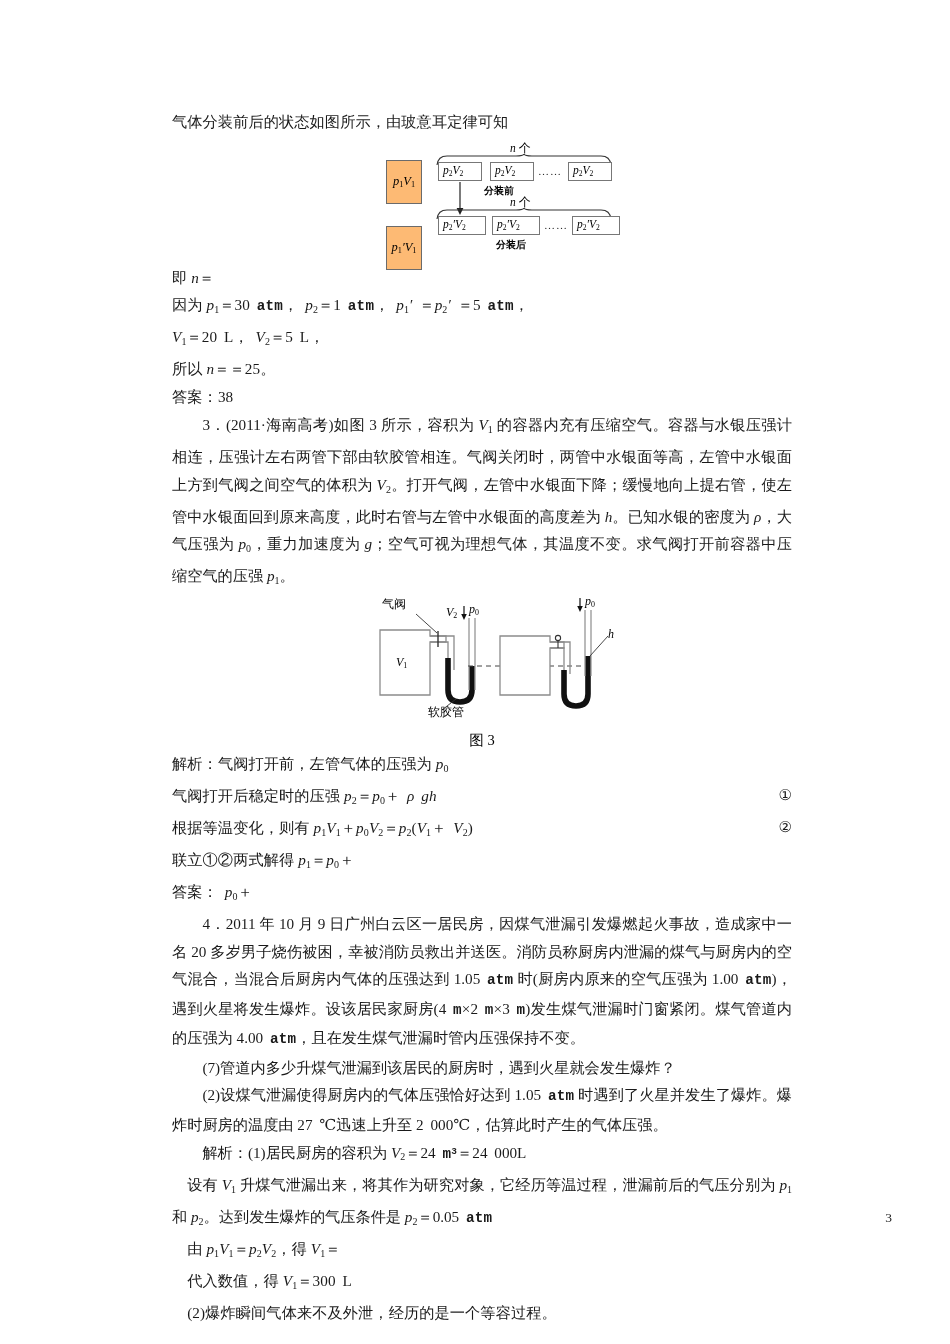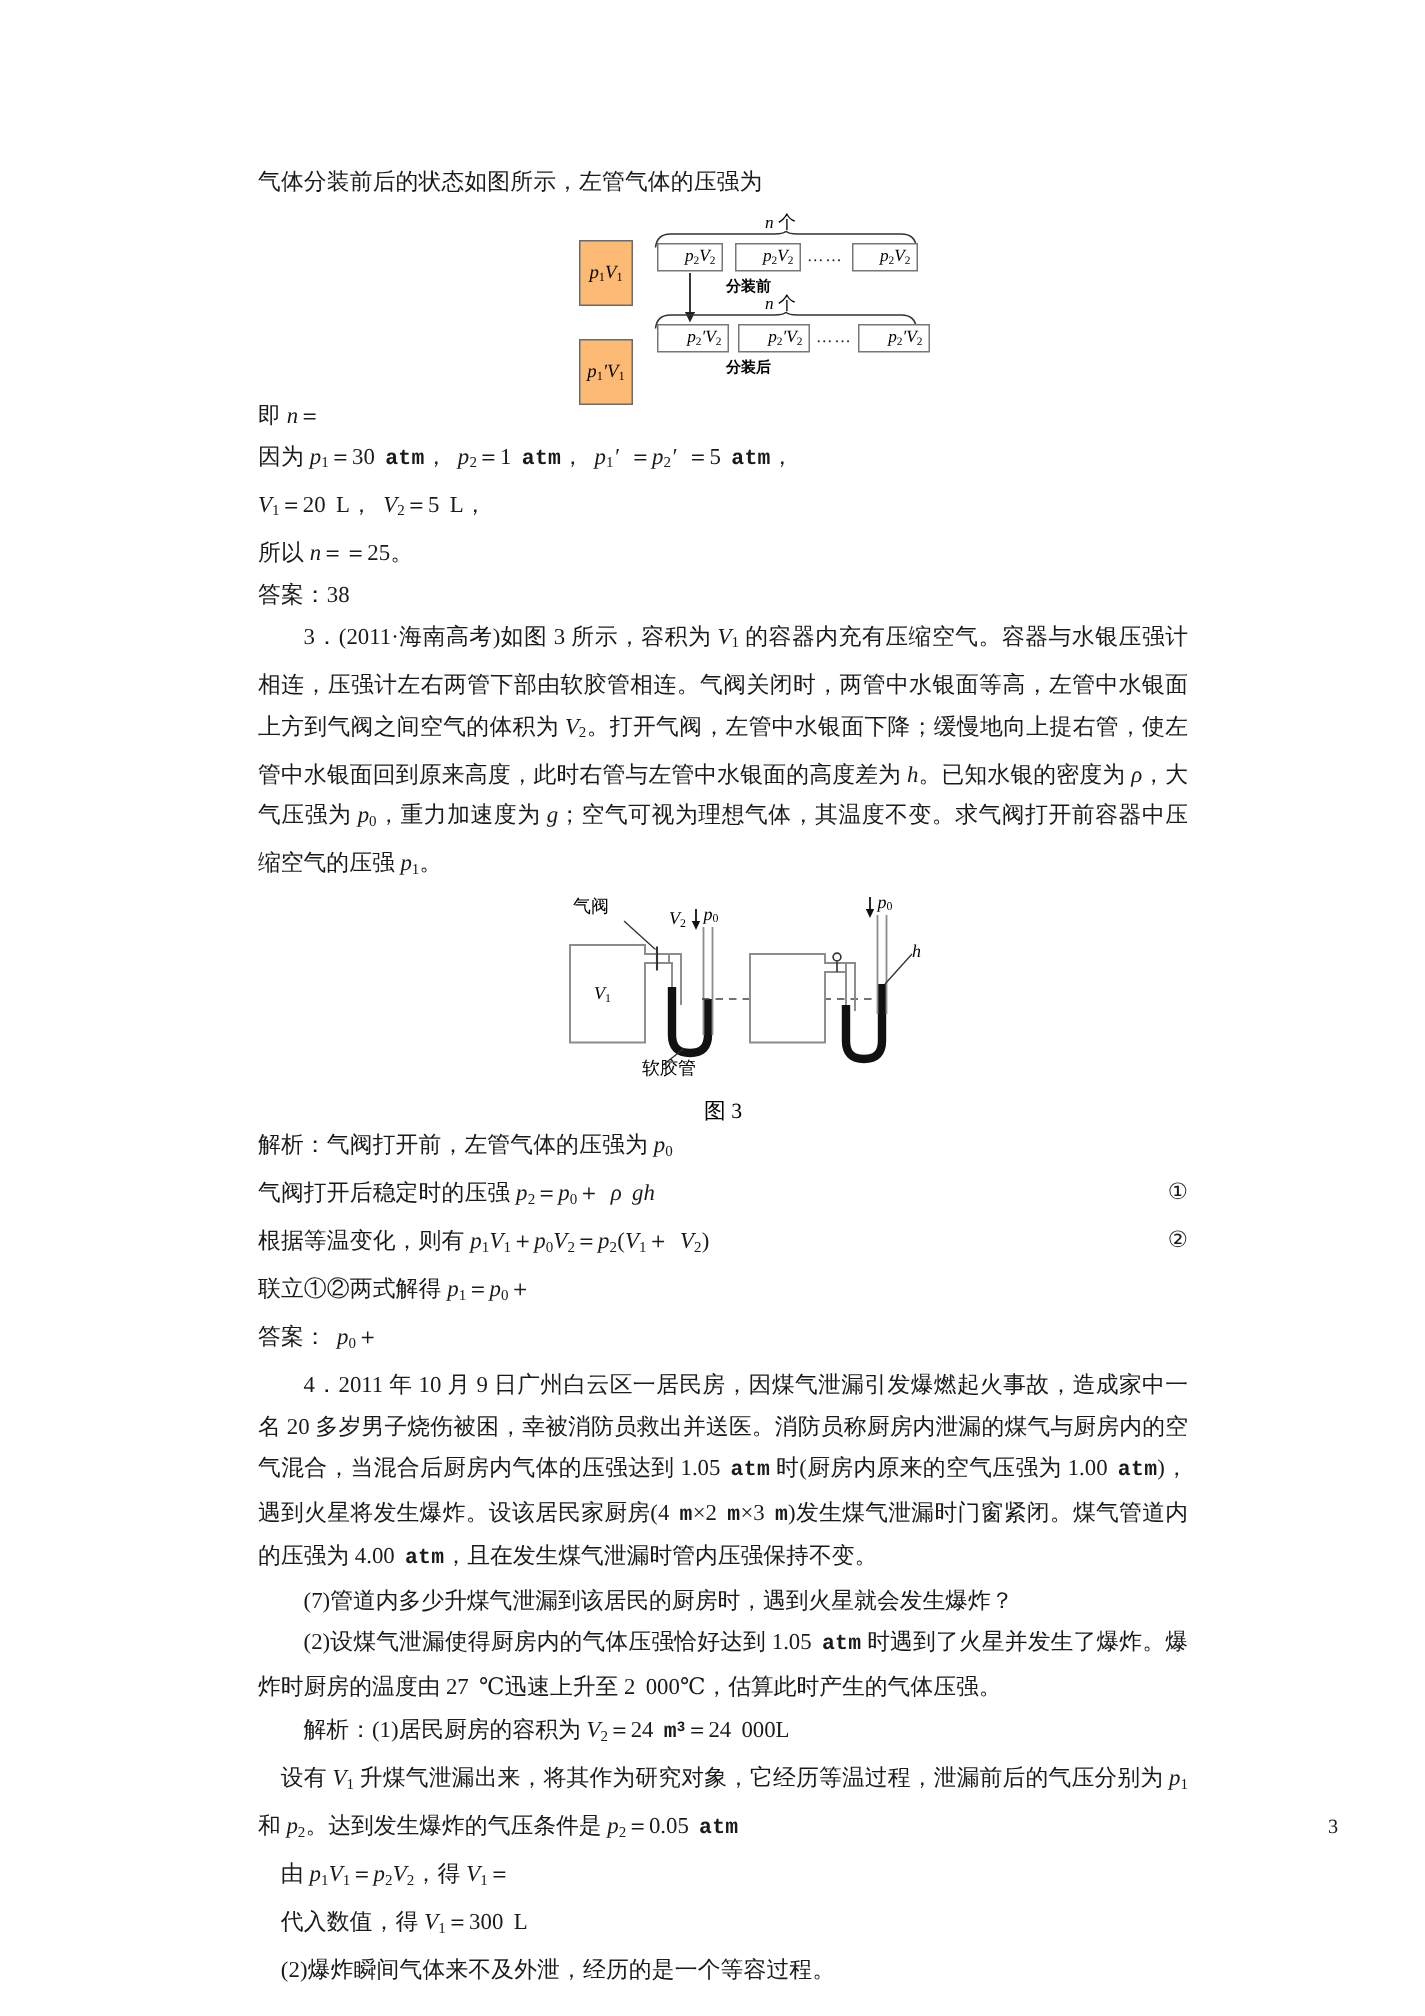--- a/index.html
+++ b/index.html
@@ -96,21 +96,21 @@
     justify-content: center;
     font-size: 12.5px;
   }
   .smallbox {
     position: absolute;
     border: 1.1px solid #777;
     height: 19px;
     background: #fff;
     display: flex;
     align-items: center;
-    justify-content: flex-end;
+    justify-content: flex-start;
     font-size: 11.5px;
     padding: 0 4px;
     box-sizing: border-box;
   }
   .dots {
     position: absolute;
     font-size: 11px;
     letter-spacing: 1.1px;
     color: #1a1a1a;
   }
@@ -163,21 +163,21 @@
   }
 </style>
 </head>
 <body>
 
 <div class="page">
 
   <div class="content">
 
     <div class="line">
-      <span>气体分装前后的状态如图所示，左管气体的压强为</span>
+      <span>气体分装前后的状态如图所示，由玻意耳定律可知</span>
     </div>
 
     <div class="diagram1">
       <div class="d1-inner">
 
         <div class="bigbox" style="left:0px; top:18px;">
           <span><i>p</i><sub>1</sub><i>V</i><sub>1</sub></span>
         </div>
 
         <svg class="brace" style="left:50px; top:12px;" width="176" height="12" viewBox="0 0 176 12">
@@ -220,21 +220,21 @@
           <span><i>p</i><sub>2</sub><span class="it">′</span><i>V</i><sub>2</sub></span>
         </div>
         <div class="smallbox" style="left:106px; top:74px; width:48px;">
           <span><i>p</i><sub>2</sub><span class="it">′</span><i>V</i><sub>2</sub></span>
         </div>
         <div class="dots" style="left:158px; top:77px;">……</div>
         <div class="smallbox" style="left:186px; top:74px; width:48px;">
           <span><i>p</i><sub>2</sub><span class="it">′</span><i>V</i><sub>2</sub></span>
         </div>
 
-        <div class="stage-lbl" style="left:98px; top:96px;text-align:right;">分装后</div>
+        <div class="stage-lbl" style="left:110px; top:96px;text-align:right;">分装后</div>
       </div>
     </div>
 
 
     <div class="line">
       即 <i>n</i>＝
     </div>
 
     <div class="line">
       因为 <i>p</i><sub>1</sub>＝30<span class="sp"></span><span class="mono">atm</span>，<span class="sp"></span><i>p</i><sub>2</sub>＝1<span class="sp"></span><span class="mono">atm</span>，<span class="sp"></span><i>p</i><sub>1</sub><span class="it">′</span><span class="sp"></span>＝<i>p</i><sub>2</sub><span class="it">′</span><span class="sp"></span>＝5<span class="sp"></span><span class="mono">atm</span>，

